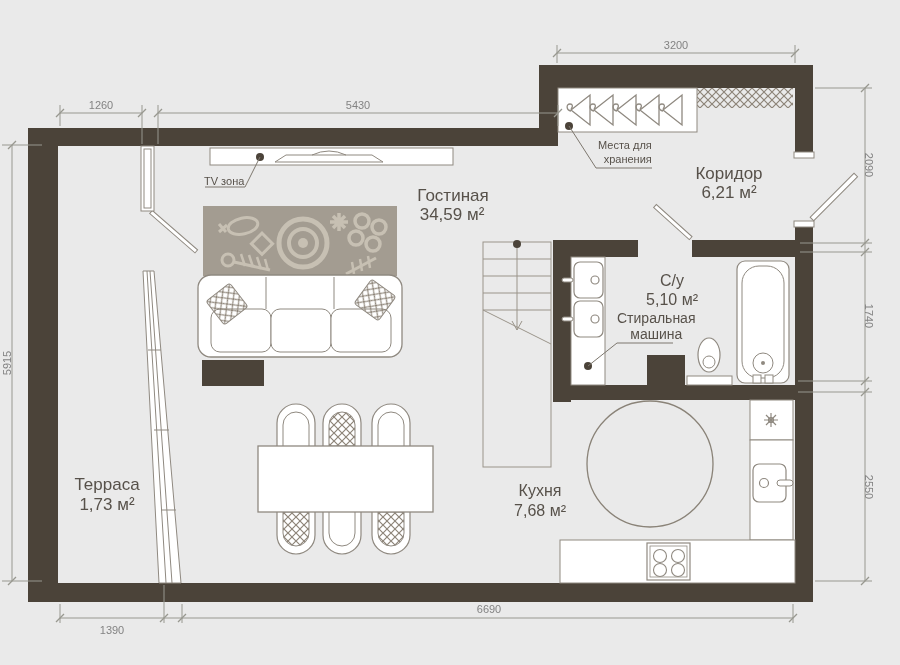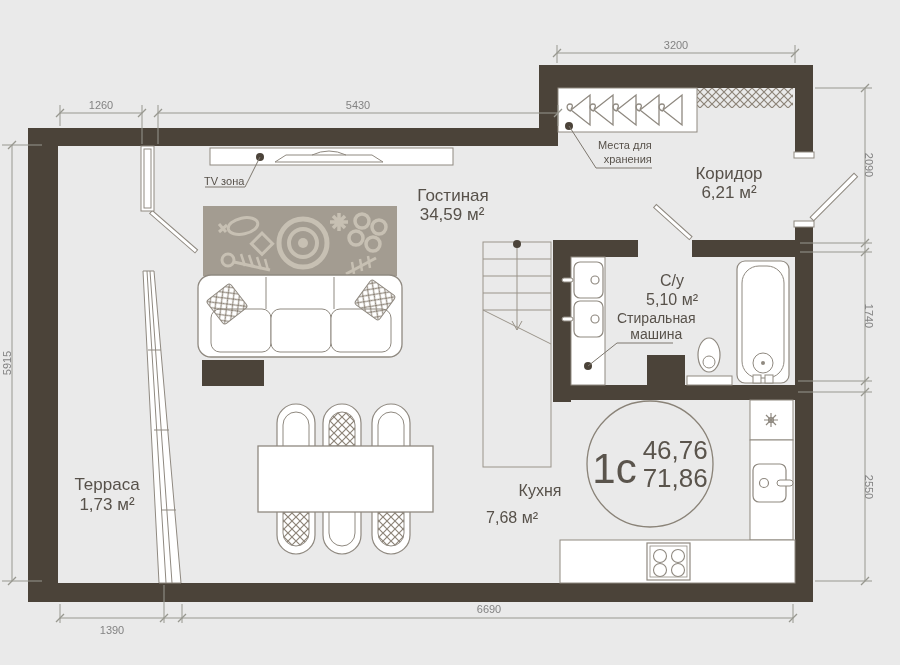--- a/index.html
+++ b/index.html
@@ -271,44 +271,37 @@
 <div class="lbl big c" style="left:453px;top:196px;">Гостиная</div>
 <div class="lbl big c" style="left:452px;top:215px;">34,59 м²</div>
 
 <div class="lbl big c" style="left:729px;top:174px;">Коридор</div>
 <div class="lbl big c" style="left:729px;top:193px;">6,21 м²</div>
 
 <div class="lbl mid c" style="left:672px;top:281px;">С/у</div>
 <div class="lbl mid c" style="left:672px;top:300px;">5,10 м²</div>
 
 <div class="lbl mid c" style="left:540px;top:491px;">Кухня</div>
-<div class="lbl mid c" style="left:512px;top:511px;margin-top:7px;">7,68  м²</div>
+<div class="lbl mid c" style="left:540px;top:511px;">7,68  м²</div>
 
 <div class="lbl big c" style="left:107px;top:485px;">Терраса</div>
 <div class="lbl big c" style="left:107px;top:505px;">1,73 м²</div>
 
 <div class="lbl small" style="left:204px;top:175px;">TV зона</div>
 
 <div class="lbl note" style="left:598px;top:138px;">
   <div>Места для</div>
   <div>хранения</div>
 </div>
 
 <div class="lbl note2" style="left:617px;top:310px;">
   <div>Стиральная</div>
   <div>машина</div>
 </div>
 
-<div class="badge">
-  <span class="pt">1с</span>
-  <span class="nums">
-    <span>46,76</span>
-    <span>71,86</span>
-  </span>
-</div>
 
 <div class="dim dimc" style="left:101px;top:105px;">1260</div>
 <div class="dim dimc" style="left:358px;top:105px;">5430</div>
 <div class="dim dimc" style="left:676px;top:45px;">3200</div>
 <div class="dim rot90" style="left:869px;top:165px;">2090</div>
 <div class="dim rot90" style="left:869px;top:316px;">1740</div>
 <div class="dim rot90" style="left:869px;top:487px;">2550</div>
 <div class="dim rotm90" style="left:7px;top:363px;">5915</div>
 <div class="dim dimc" style="left:112px;top:630px;">1390</div>
 <div class="dim dimc" style="left:489px;top:609px;">6690</div>

